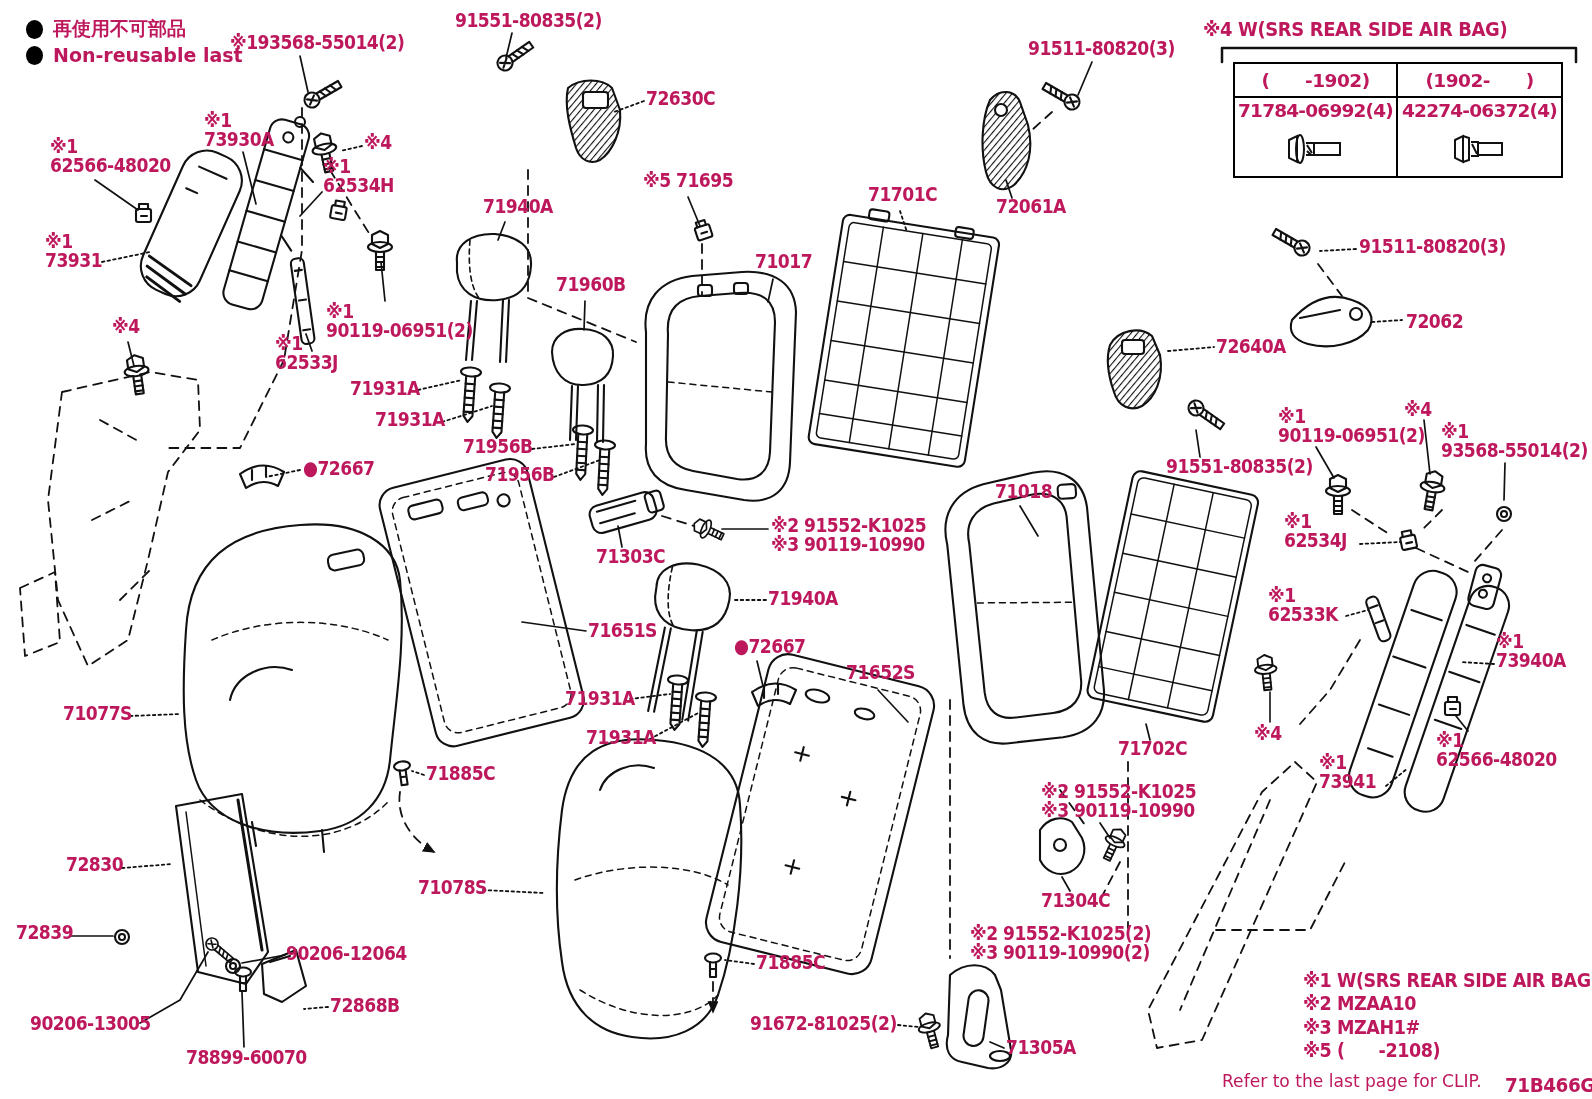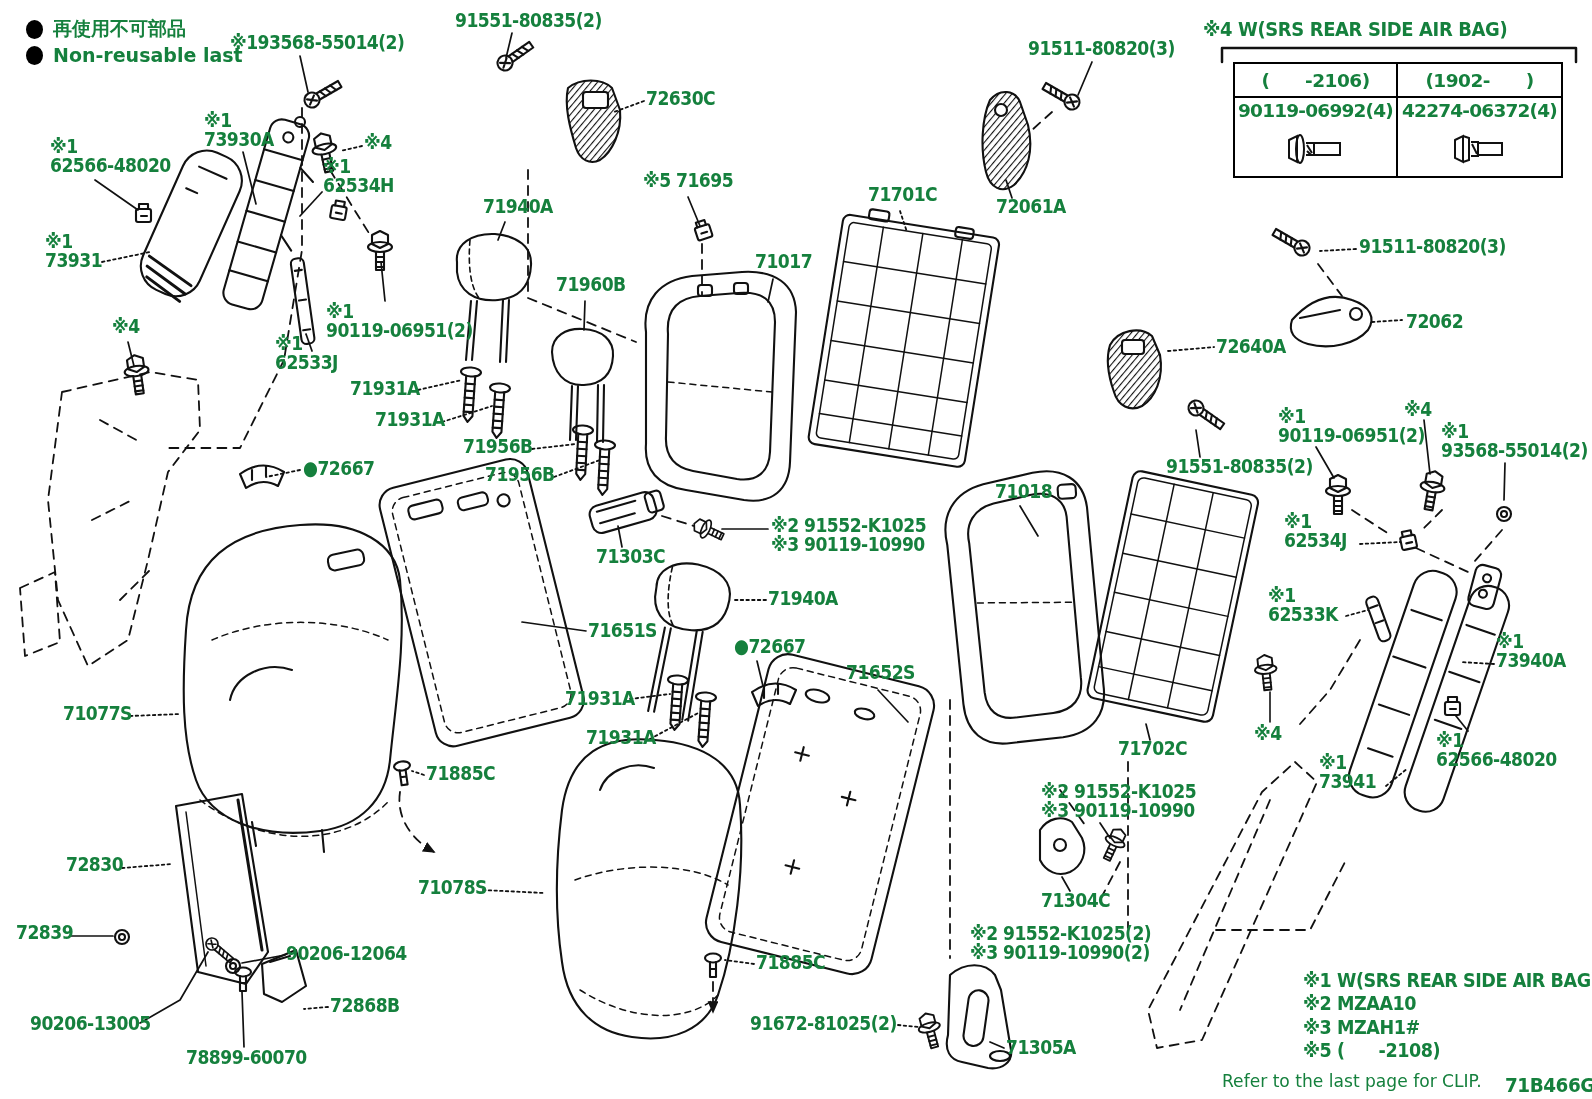--- a/index.html
+++ b/index.html
@@ -1,17 +1,17 @@
 <!DOCTYPE html>
 <html><head>
 <meta charset="utf-8">
 <style>
   html,body{margin:0;padding:0;background:#fff}
   #stage{position:relative;width:1592px;height:1099px;background:#fff;overflow:hidden;
-         font-family:"DejaVu Sans",sans-serif;color:#15803d}
+         font-family:"DejaVu Sans",sans-serif;color:#be185d}
   #art{position:absolute;left:0;top:0}
   .plabel{position:absolute;font-weight:700;font-size:19.5px;line-height:18.6px;
           letter-spacing:-.6px;white-space:pre;transform:scaleX(.88);transform-origin:0 0}
   
   #legend{position:absolute;left:26px;top:16px}
   .legend-row{display:flex;align-items:center;gap:10px;height:26px}
   .bullet{width:17px;height:19px;border-radius:50%;background:#000;flex:0 0 auto}
   .legend-row span{font-weight:700;font-size:19px;letter-spacing:0}
   
   #airbag-title{position:absolute;left:1203px;top:18px;font-weight:700;font-size:19.5px;
@@ -399,22 +399,22 @@
     </div>
     <div class="legend-row">
       <div class="bullet"></div>
       <span>Non-reusable last</span>
     </div>
   </div>
 
   <div id="airbag-title">※4 W(SRS REAR SIDE AIR BAG)</div>
   <div id="airbag-box">
     <div class="ab-col first">
-      <div class="ab-period">(      -2106)</div>
-      <div class="ab-part">90119-06992(4)</div>
+      <div class="ab-period">(      -1902)</div>
+      <div class="ab-part">71784-06992(4)</div>
       <div class="ab-icon">
         <svg width="66" height="34" viewBox="0 0 66 34" stroke="#111" fill="none" stroke-width="2">
           <path d="M6,8 L14,4 L14,30 L6,26 Z"></path>
             <ellipse cx="17" cy="17" rx="4" ry="14"></ellipse>
           <path d="M23,11 h8 v12 h-8"></path>
             <path d="M24,13 l5,8 M24,19 l4,4"></path>
           <rect x="31" y="11" width="26" height="12"></rect>
         </svg>
       </div>
     </div>

